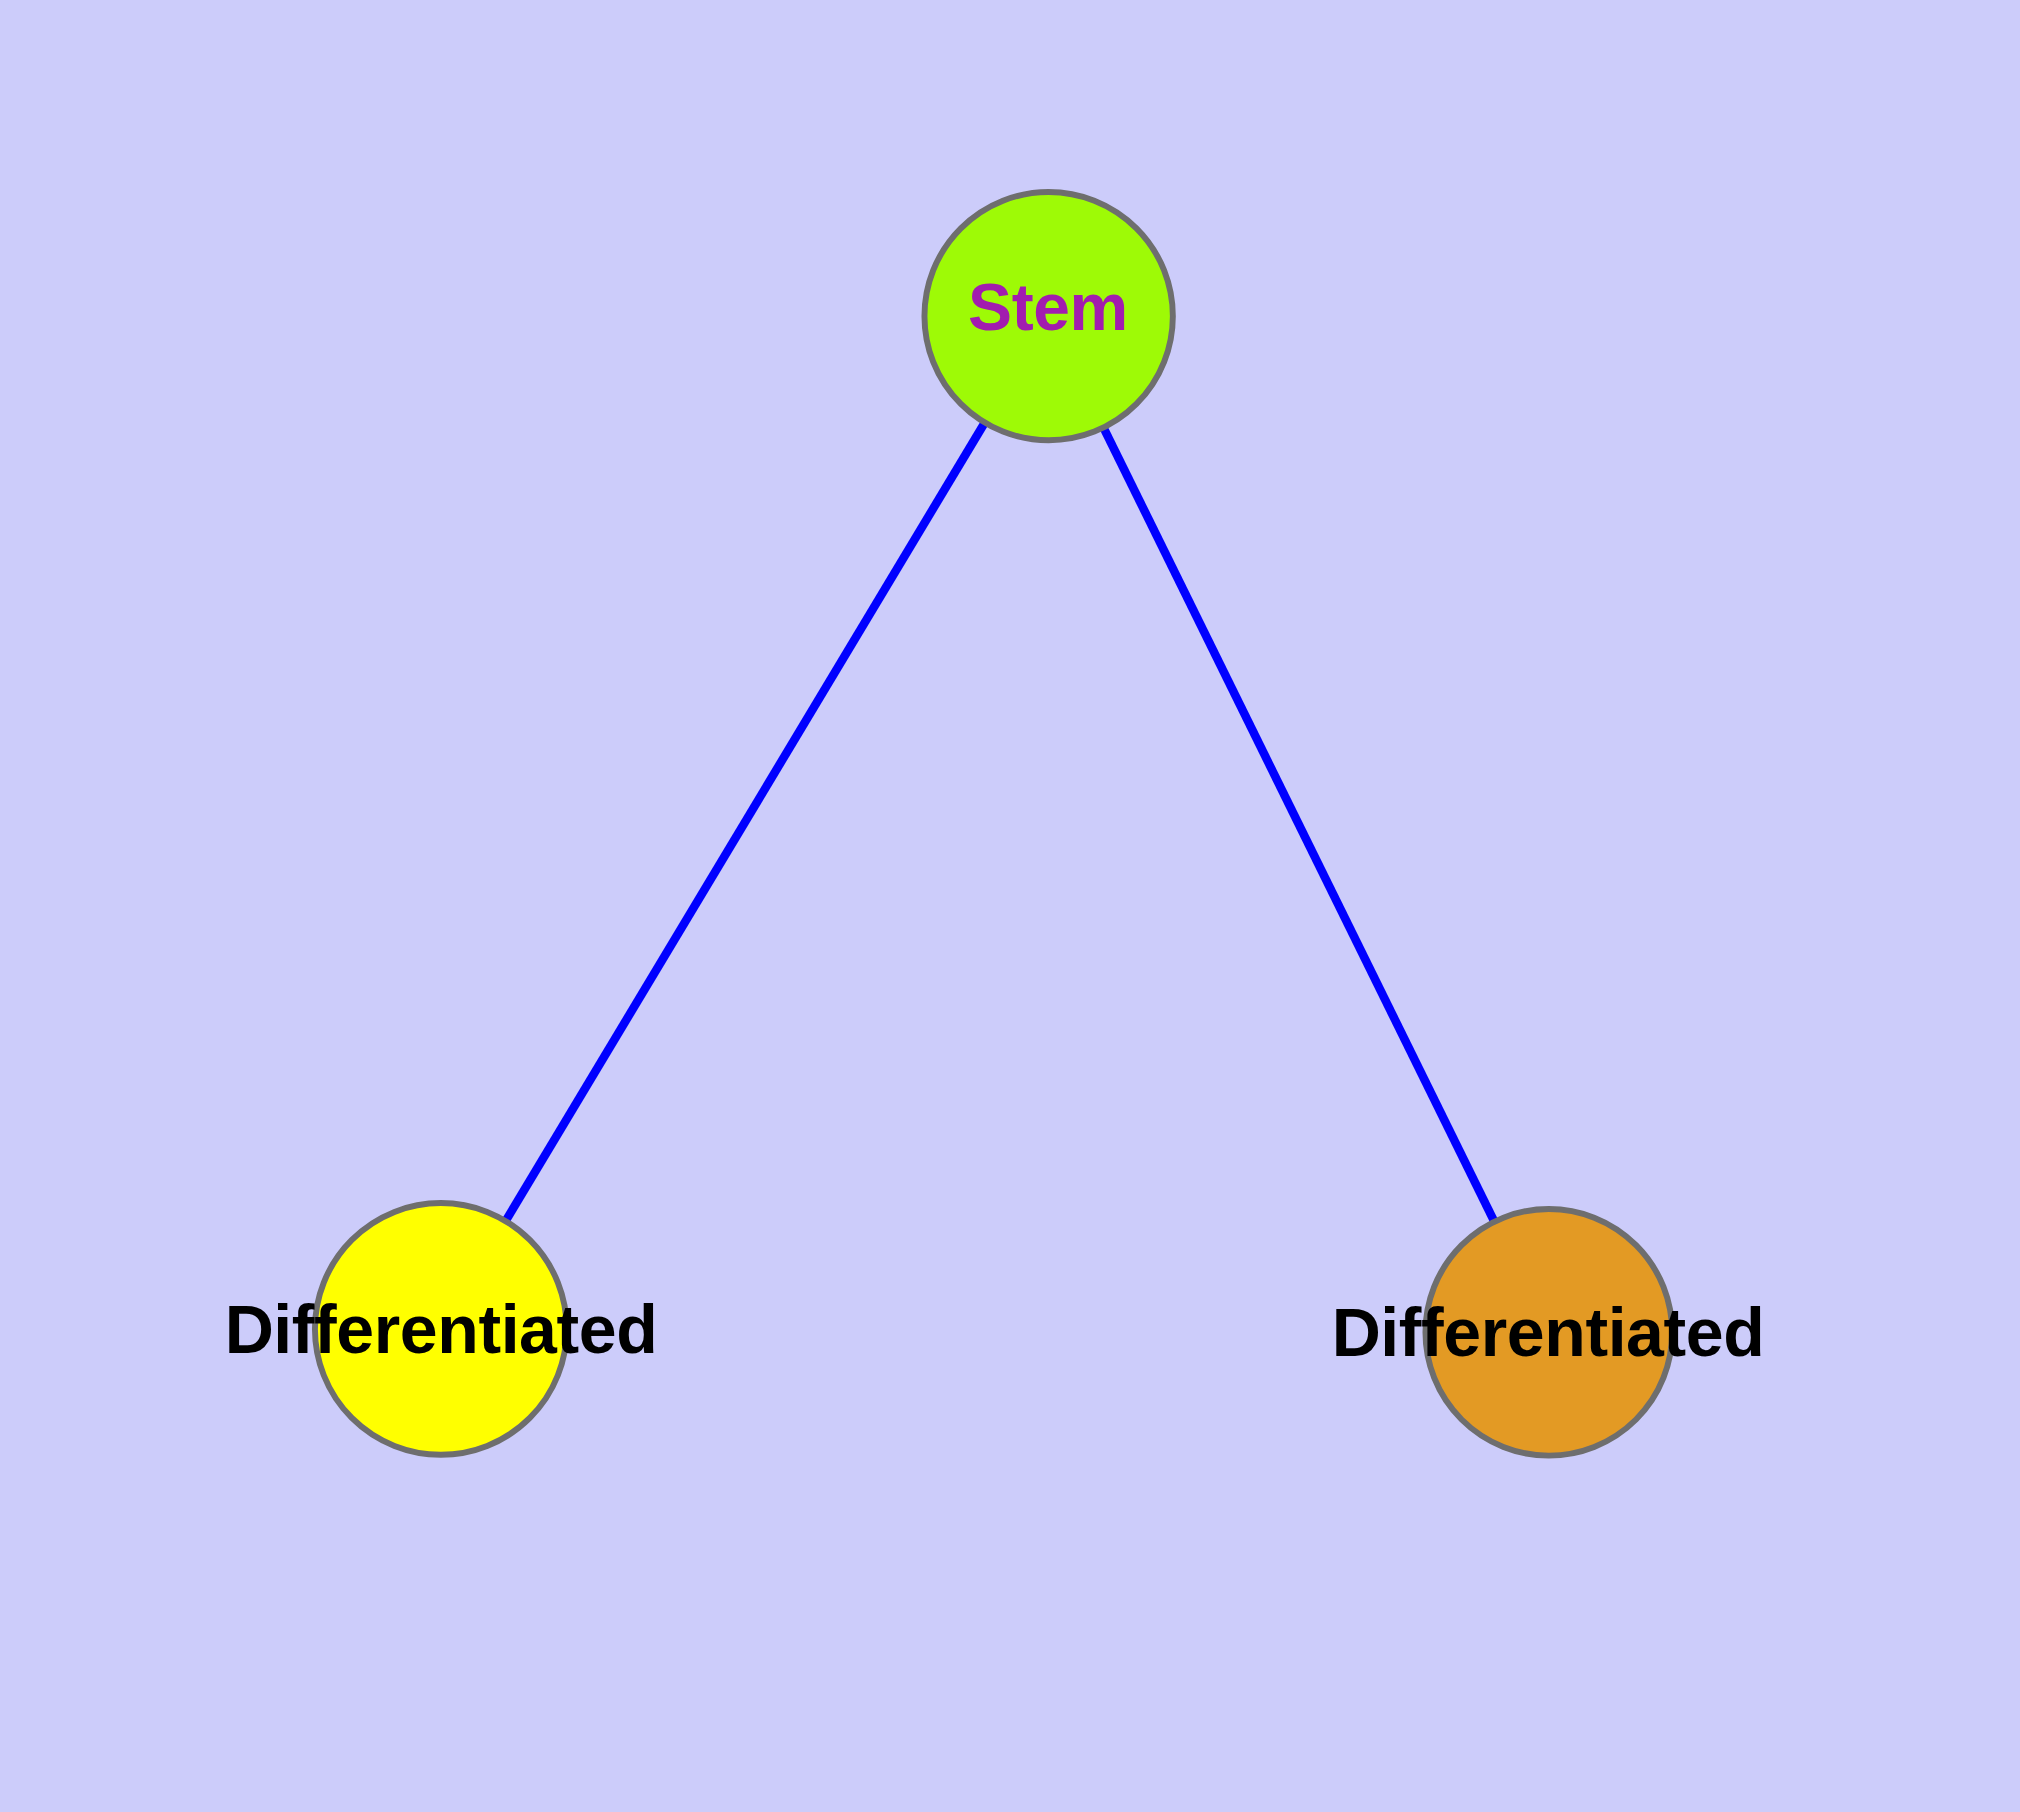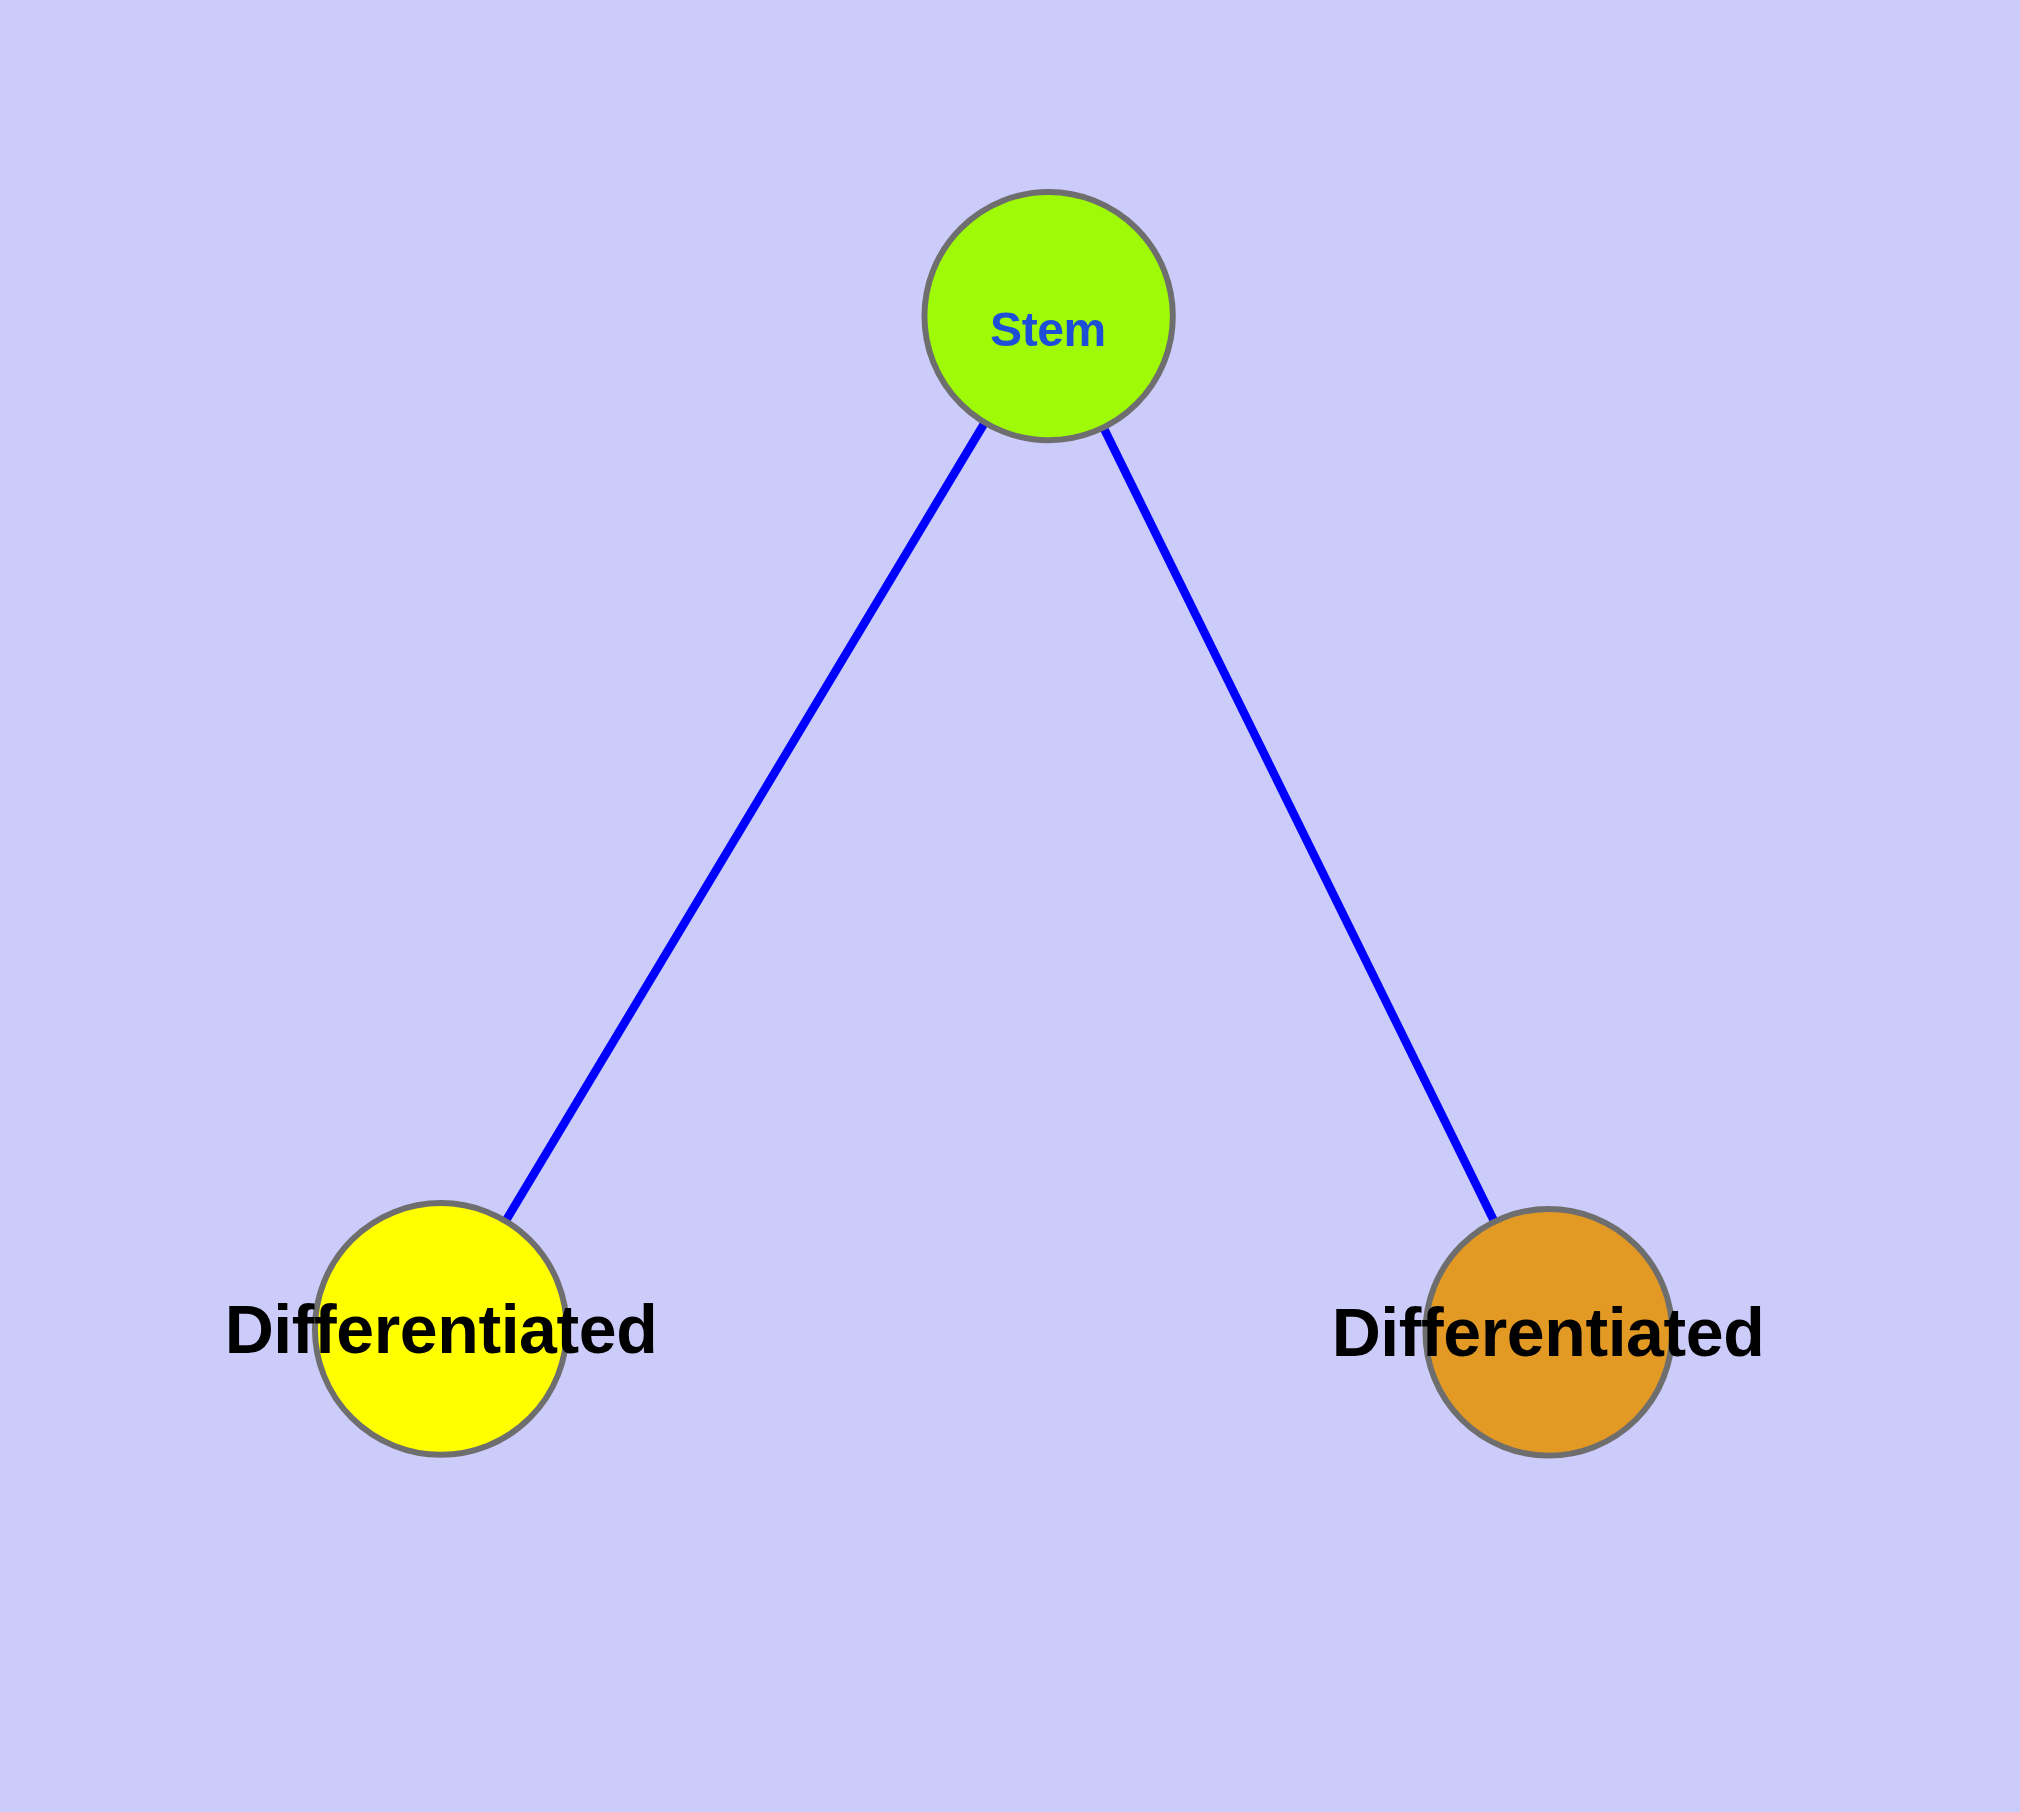--- a/index.html
+++ b/index.html
@@ -56,19 +56,19 @@
         <line x1="1297.0463411157527" y1="495.02637796235155" x2="1767.3951760983339" y2="1450.8708748167833" stroke="#0000ff" stroke-width="10" stroke-linecap="butt"></line>
       </g>
     <g id="node-layer">
         <circle cx="1237" cy="373" r="146.5" fill="#9efa06" stroke="#6e6e6e" stroke-width="7"></circle>
         <circle cx="520" cy="1568" r="148.5" fill="#ffff00" stroke="#6e6e6e" stroke-width="7"></circle>
         <circle cx="1827" cy="1572" r="145.5" fill="#e39a24" stroke="#6e6e6e" stroke-width="7"></circle>
       </g>
   </svg>
 
   <div id="label-layer">
-      <div class="node-label root" style="left: 1048px; top: 330px; font-size: 48px; color: #1d4ed8;"><div>Stem</div></div>
+      <div class="node-label root" style="left: 1048px; top: 308px; font-size: 66px; color: #a21caf;"><div>Stem</div></div>
       <div class="node-label leaf" style="left: 441px; top: 1329px; font-size: 68px; color: rgb(0, 0, 0);"><div>Differentiated</div></div>
       <div class="node-label leaf" style="left: 1548px; top: 1332px; font-size: 68px; color: rgb(0, 0, 0);"><div>Differentiated</div></div>
     </div>
 
 </div>
 
 
 </body></html>

